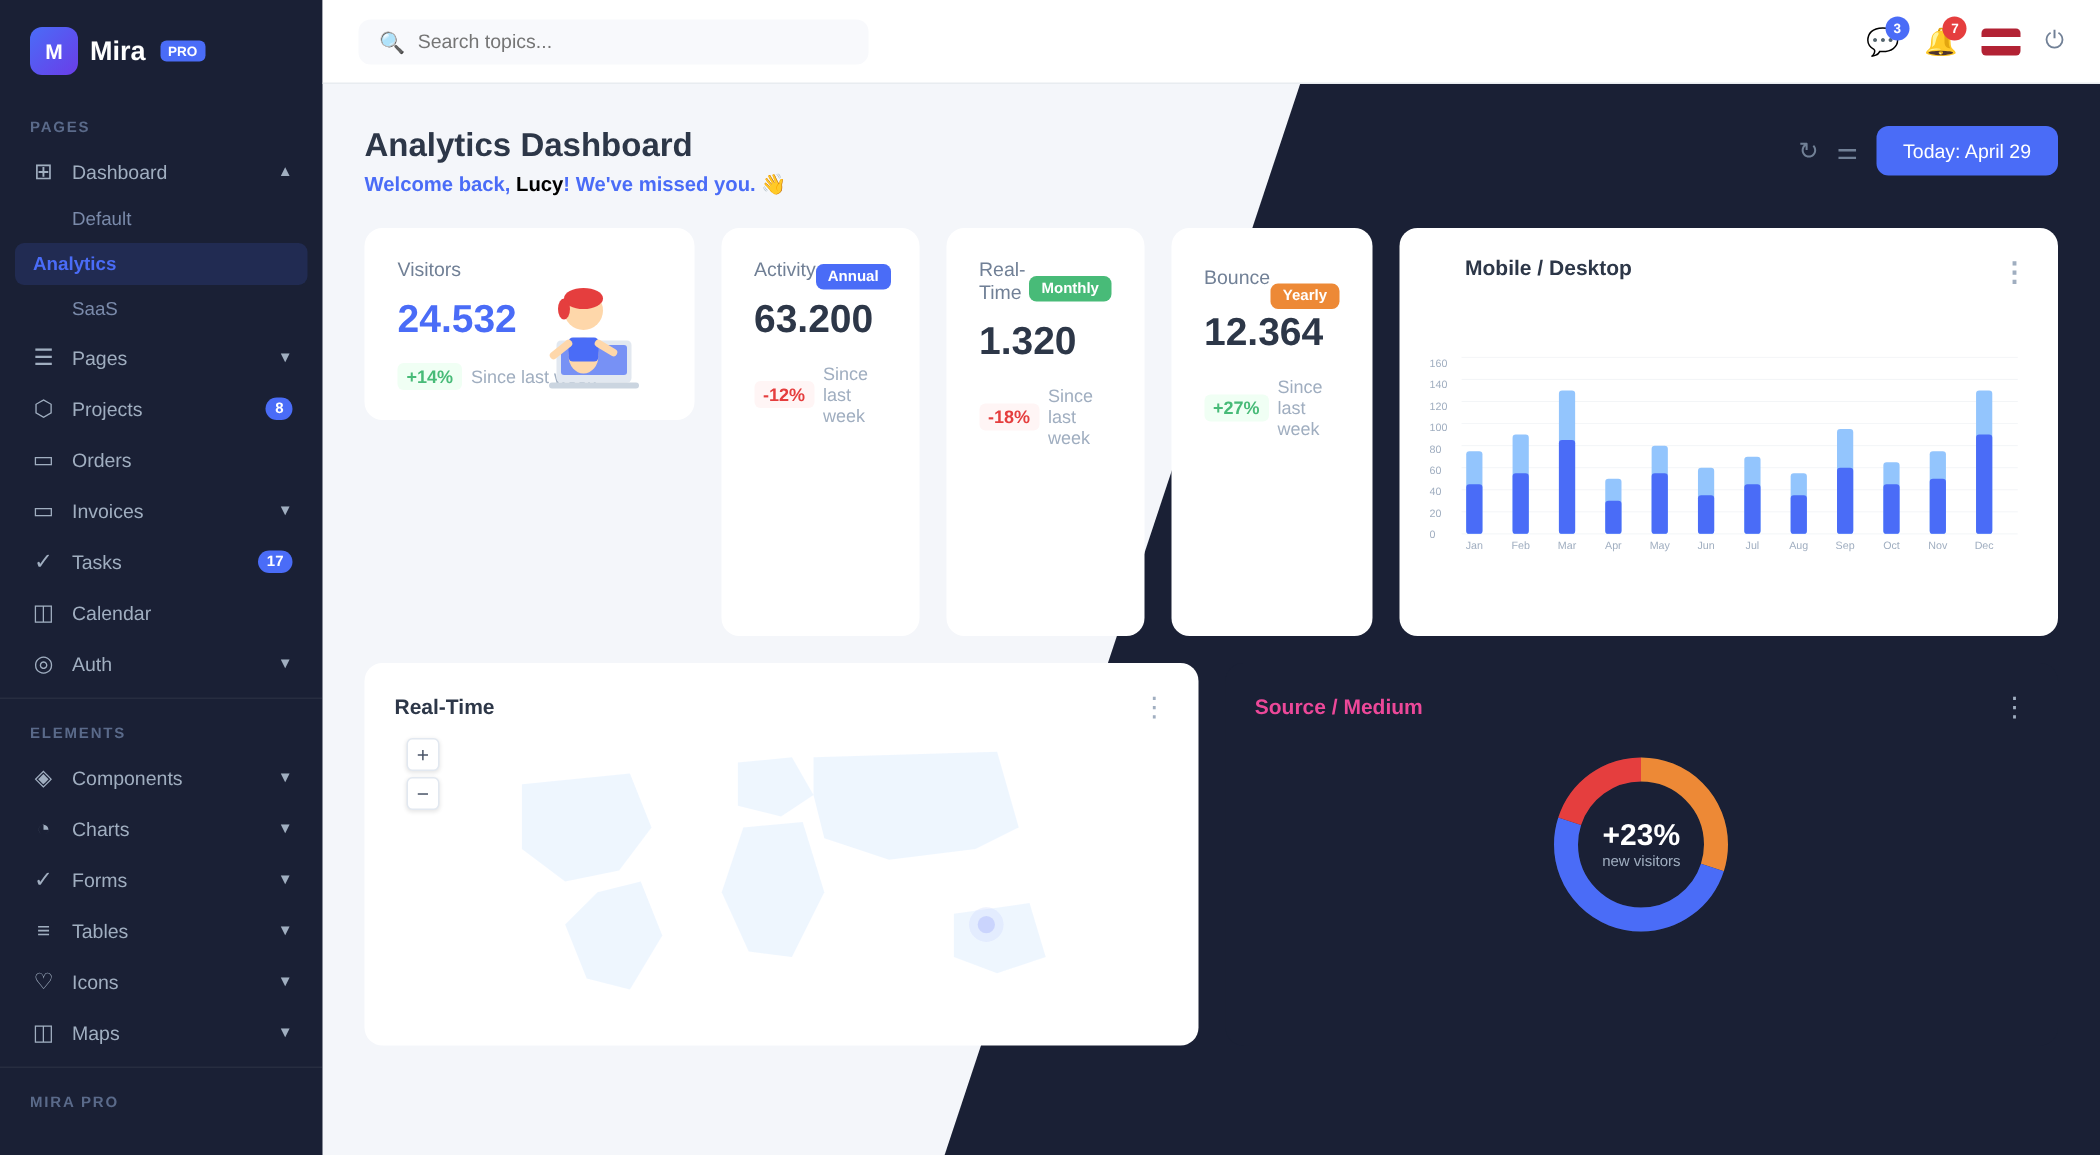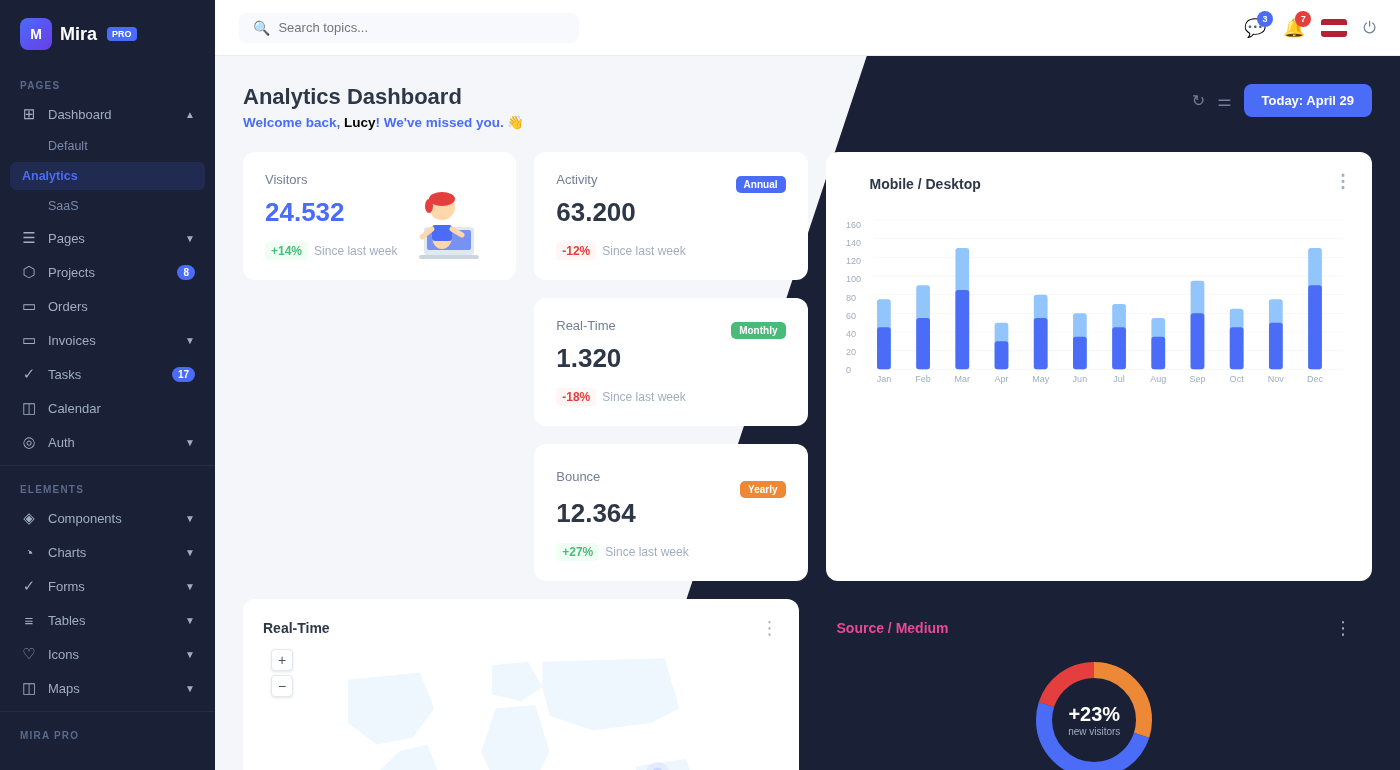--- a/index.html
+++ b/index.html
@@ -129,21 +129,21 @@
 
     
     .page-header-row {
       display: flex; align-items: flex-start; justify-content: space-between; margin-bottom: 22px;
     }
     .page-title { font-size: 22px; font-weight: 700; color: #2d3748; margin-bottom: 4px; }
     .page-subtitle { font-size: 13.5px; color: #718096; }
     .page-subtitle span { color: #4a6cf7; font-weight: 600; }
     .today-btn {
       background: #4a6cf7; color: white; border: none; border-radius: 8px;
-      padding: 9px 18px; font-size: 13px; font-weight: 700; cursor: pointer;
+      padding: 9px 18px; font-size: 13px; font-weight: 400; cursor: pointer;
       display: flex; align-items: center; gap: 8px;
     }
     .header-actions { display: flex; align-items: center; gap: 12px; }
     .header-action-icon { font-size: 16px; color: #718096; cursor: pointer; }
 
     
     .stats-grid {
       display: grid;
       grid-template-columns: 1fr 1fr 2fr;
       gap: 18px;
@@ -178,21 +178,21 @@
 
     
     .char-svg { width: 90px; height: 80px; }
 
     
     .chart-card {
       background: white;
       border-radius: 12px;
       padding: 18px 20px;
     }
-    .chart-title { font-size: 14px; font-weight: 600; color: #2d3748; margin-bottom: 14px; display: flex; align-items: flex-end; justify-content: space-between; padding-left: 24px; }
+    .chart-title { font-size: 14px; font-weight: 600; color: #2d3748; margin-bottom: 14px; display: flex; align-items: flex-start; justify-content: space-between; padding-left: 24px; }
     .chart-dots { font-size: 18px; color: #a0aec0; cursor: pointer; }
     .bar-chart-wrap { width: 100%; height: 200px; position: relative; }
 
     
     .bar-chart-svg { width: 100%; height: 100%; }
 
     
     .bottom-grid {
       display: grid;
       grid-template-columns: 1fr 1fr;
@@ -404,21 +404,21 @@
                   <rect x="38" y="43" width="20" height="16" rx="3" fill="#4a6cf7"></rect>
 
                   <line x1="38" y1="47" x2="28" y2="55" stroke="#fed7aa" stroke-width="5" stroke-linecap="round"></line>
                   <line x1="58" y1="47" x2="68" y2="53" stroke="#fed7aa" stroke-width="5" stroke-linecap="round"></line>
                 </svg>
               </div>
             </div>
           </div>
         </div>
 
-        <div style="display:flex;flex-direction:column;gap:18px">
+        <div style="display:flex;flex-direction:row;gap:18px">
 
           <div class="stat-card">
             <div class="card-top-row">
               <div class="stat-card-label">Activity</div>
               <span class="badge-annual">Annual</span>
             </div>
             <div class="stat-card-value">63.200</div>
             <div class="stat-footer">
               <span class="stat-change red">-12%</span>
               <span class="stat-period">Since last week</span>

